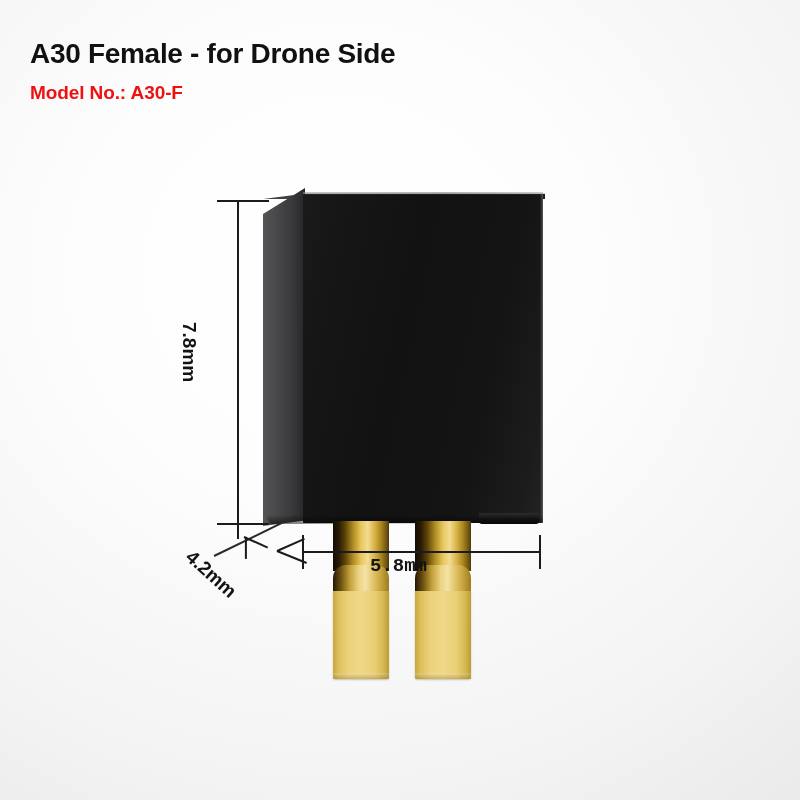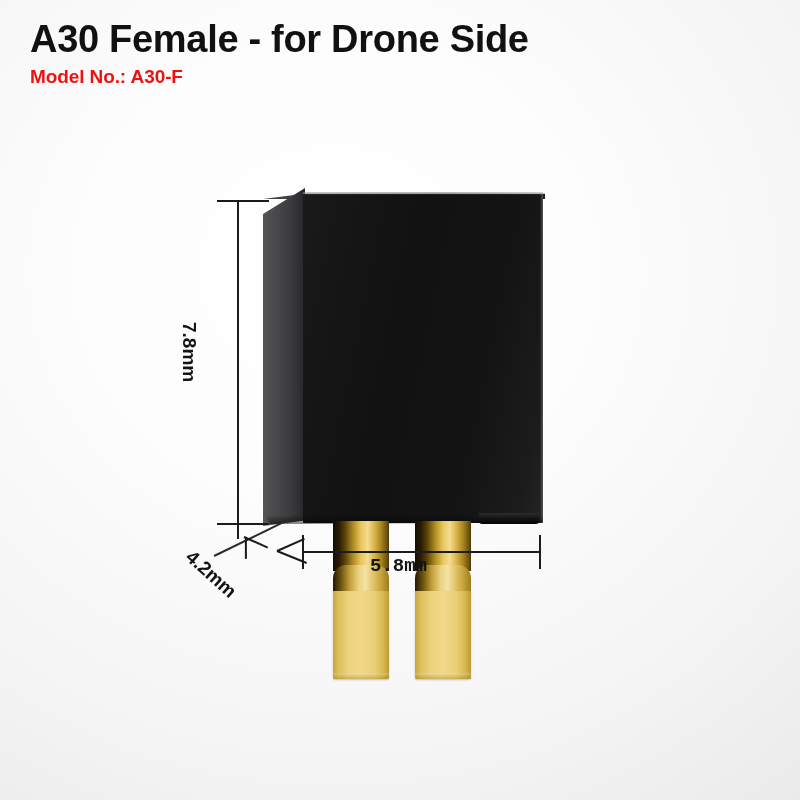--- a/index.html
+++ b/index.html
@@ -21,29 +21,30 @@
   }
 
   
   #header {
     position: absolute;
     left: 30px;
     top: 18px;
     width: 700px;
   }
   #product-title {
-    font-size: 38px;
+    font-size: 28px;
     font-weight: bold;
     letter-spacing: -0.3px;
     color: #111111;
     line-height: 1.12;
     white-space: nowrap;
+    margin-top: 20px;
   }
   #model-no {
-    margin-top: 6px;
+    margin-top: 14px;
     font-size: 19px;
     font-weight: bold;
     letter-spacing: -0.1px;
     color: #ee1111;
     line-height: 1.1;
     white-space: nowrap;
   }
 
   
   #connector {

